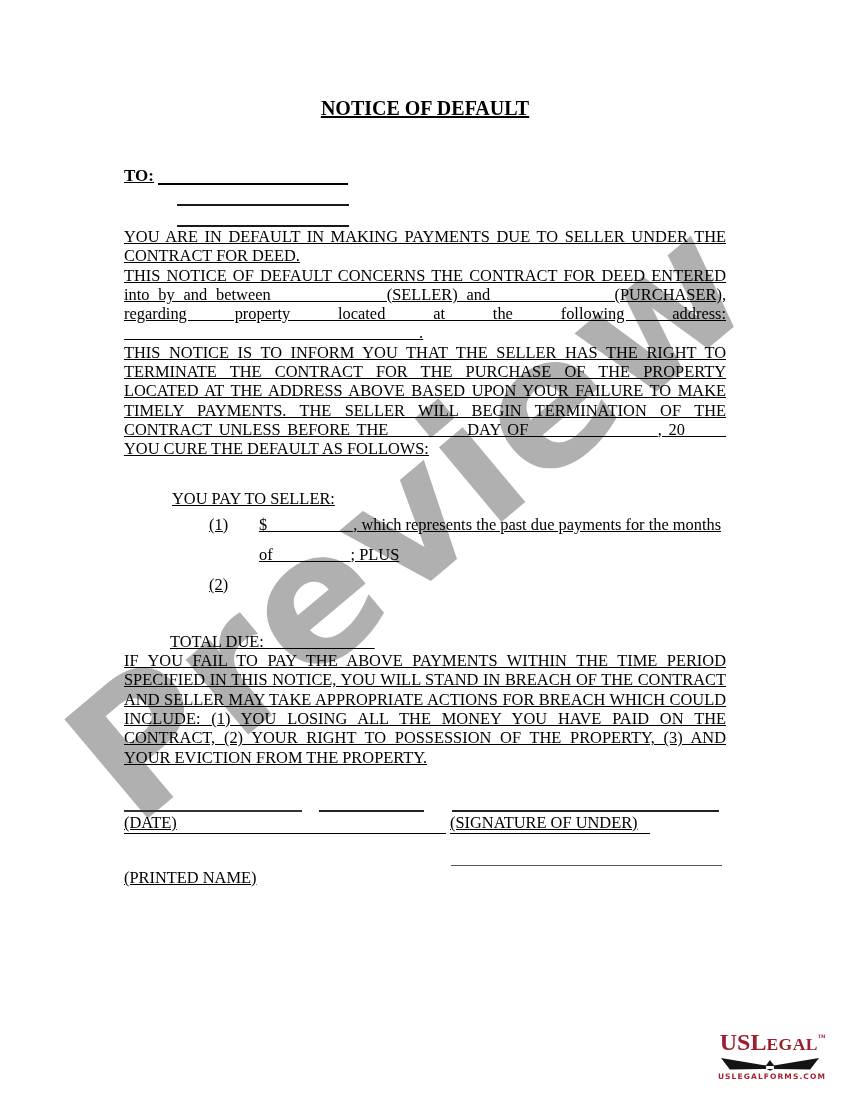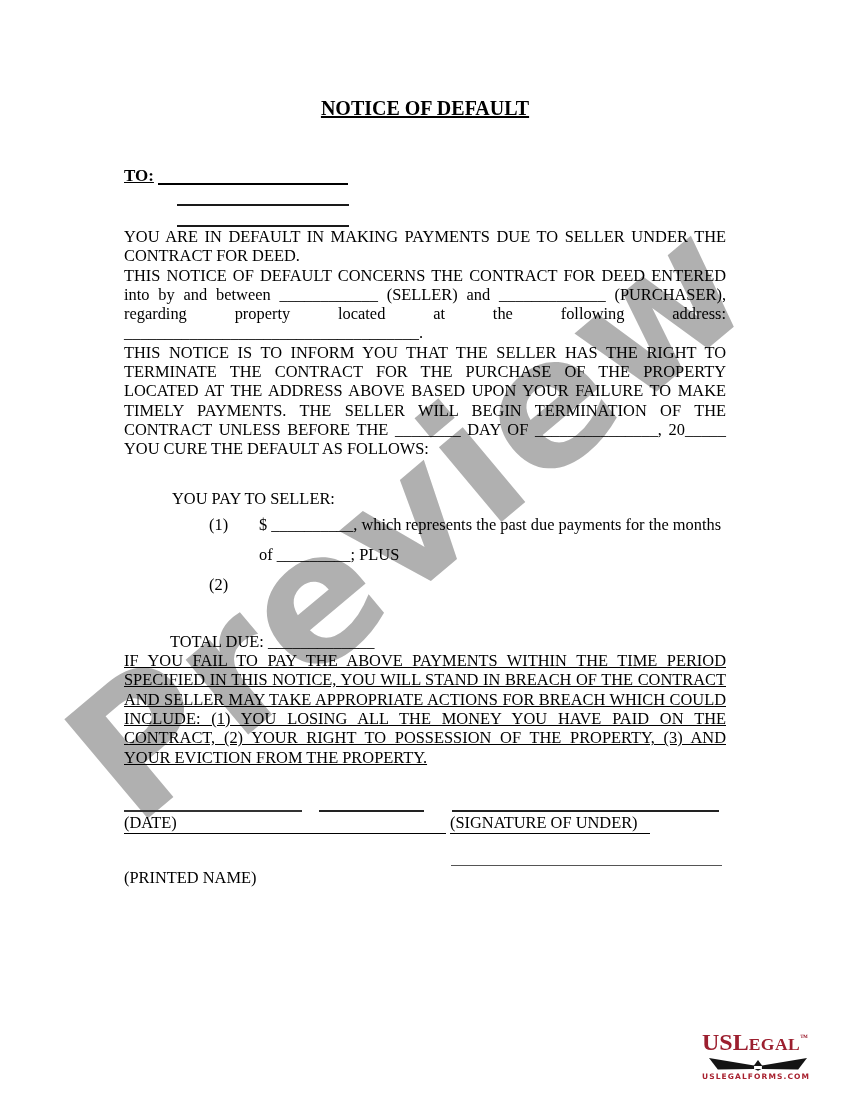--- a/index.html
+++ b/index.html
@@ -24,20 +24,21 @@
     white-space:nowrap;
     z-index:0;
     user-select:none;
   }
   
   .content{
     position:relative;z-index:1;
     padding:0 124px;
     font-size:16.4px;
     line-height:19.3px;
+    text-decoration:underline;
   }
   .title{ text-align:center; font-weight:bold; font-size:20px; line-height:21px; margin:0;}
   .title span{ text-decoration:underline; }
   .title1{ margin-top:98px; }
   .title2{ margin-top:9px; }
 
   .to-row{ display:flex; align-items:flex-end; margin-top:47px; height:19px; }
   .to-label{ font-weight:bold; text-decoration:underline; font-size:17px; }
   .to-blank{ width:190px; border-bottom:2px solid #000; height:100%; margin-left:4px;}
   .to-line{ margin-left:53px; width:172px; height:19px; border-bottom:2px solid #1a1a1a; }
@@ -64,21 +65,21 @@
 
   .sig-labels{ display:flex; height:24px; }
   .sig-cell{ border-bottom:1.5px solid #000; padding-top:3px; }
   .date-cell{ width:322px; }
   .seller-cell{ width:200px; margin-left:4px; }
 
   .printed-line{ margin-top:31px; margin-left:327px; width:271px; height:0; border-bottom:1.5px solid #555; }
   .printed-label{ margin-top:2px; }
 
   
-  .logo{ position:absolute; right:36px; top:1026px; width:112px; text-align:left; z-index:1;}
+  .logo{ position:absolute; right:24px; top:1026px; width:112px; text-align:right; z-index:1;}
   .brand{ font-family:"Liberation Serif", serif; font-weight:bold; color:#9c1f2f; line-height:24px; white-space:nowrap;}
   .brand-large{ font-size:24px; }
   .brand-small{ font-size:17.5px; letter-spacing:.5px;}
   .brand-tm{ font-size:8px; vertical-align:10px; }
   .eagle{ display:block; margin:0 auto; }
   .site{ font-family:"DejaVu Sans", sans-serif; font-size:7.5px; font-weight:bold; letter-spacing:1.1px; color:#a8212f; margin-top:1px; white-space:nowrap;}
 </style>
 </head>
 <body>
 

